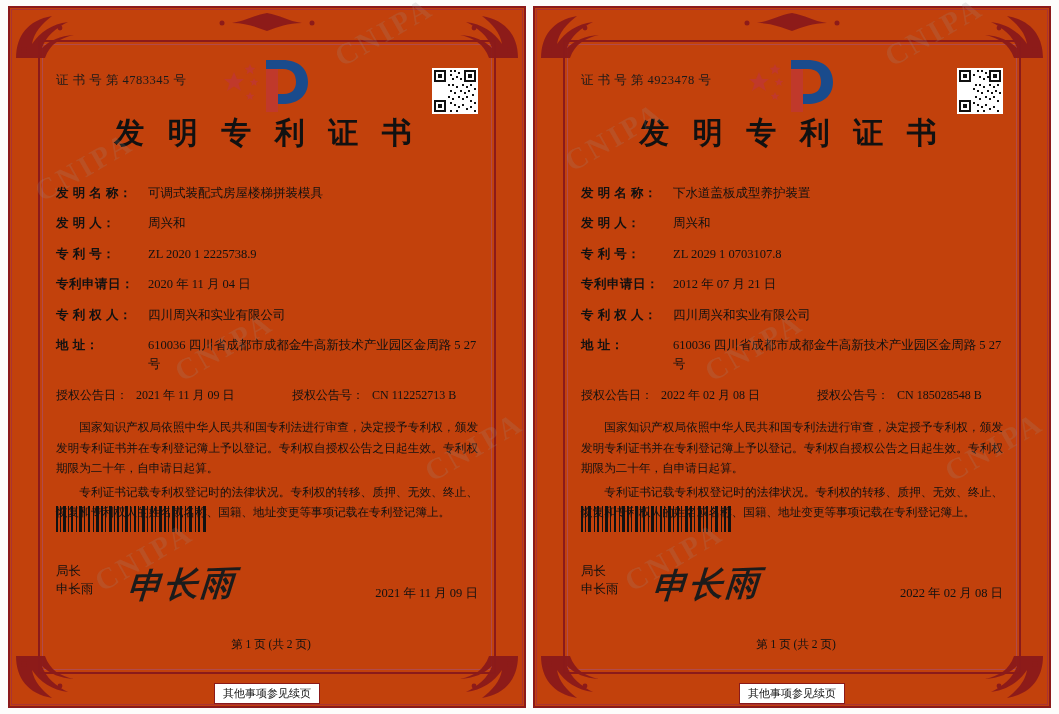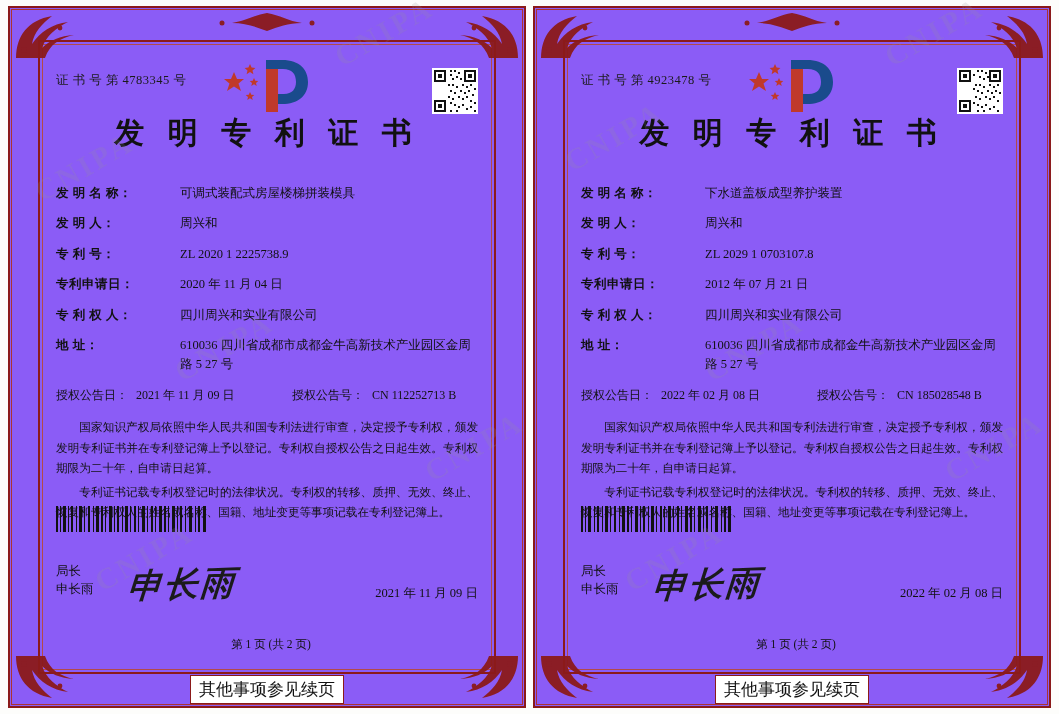--- a/index.html
+++ b/index.html
@@ -45,21 +45,21 @@
   .wm7 { left: 620px; top: 540px; }
   .wm8 { left: 880px; top: 15px; }
   .wm9 { left: 940px; top: 430px; }
   .wm10 { left: 420px; top: 430px; }
 
   
   .cert {
     position: relative;
     width: 518px;
     height: 702px;
-    background: #8b5cf6;
+    background: #c2410c;
     box-sizing: border-box;
     z-index: 1;
   }
   .outer-border {
     position: absolute;
     inset: 0;
     border: 2px solid #8b1a1a;
     box-sizing: border-box;
   }
   .outer-border2 {
@@ -152,21 +152,20 @@
   .flabel {
     width: 92px;
     flex: 0 0 92px;
     letter-spacing: .5px;
     white-space: nowrap;
     font-weight: bold;
   }
   .fval {
     flex: 1;
     word-break: break-all;
-    margin-left: 32px;
   }
   .frow-split {
     display: flex;
     margin-bottom: 11px;
     font-size: 12px;
   }
   .frow-split .half {
     display: flex;
   }
   .frow-split .half.left { width: 236px; flex: 0 0 236px; }
@@ -225,21 +224,21 @@
     font-size: 11.5px;
     color: #111;
   }
   .footnote {
     position: absolute;
     left: 50%;
     transform: translateX(-50%);
     bottom: 4px;
     background: #fff;
     border: 1px solid #8b1a1a;
-    font-size: 17px;
+    font-size: 11px;
     padding: 2px 8px;
     color: #111;
     white-space: nowrap;
     z-index: 6;
   }
 </style>
 </head>
 <body>
 
 <div class="page">

